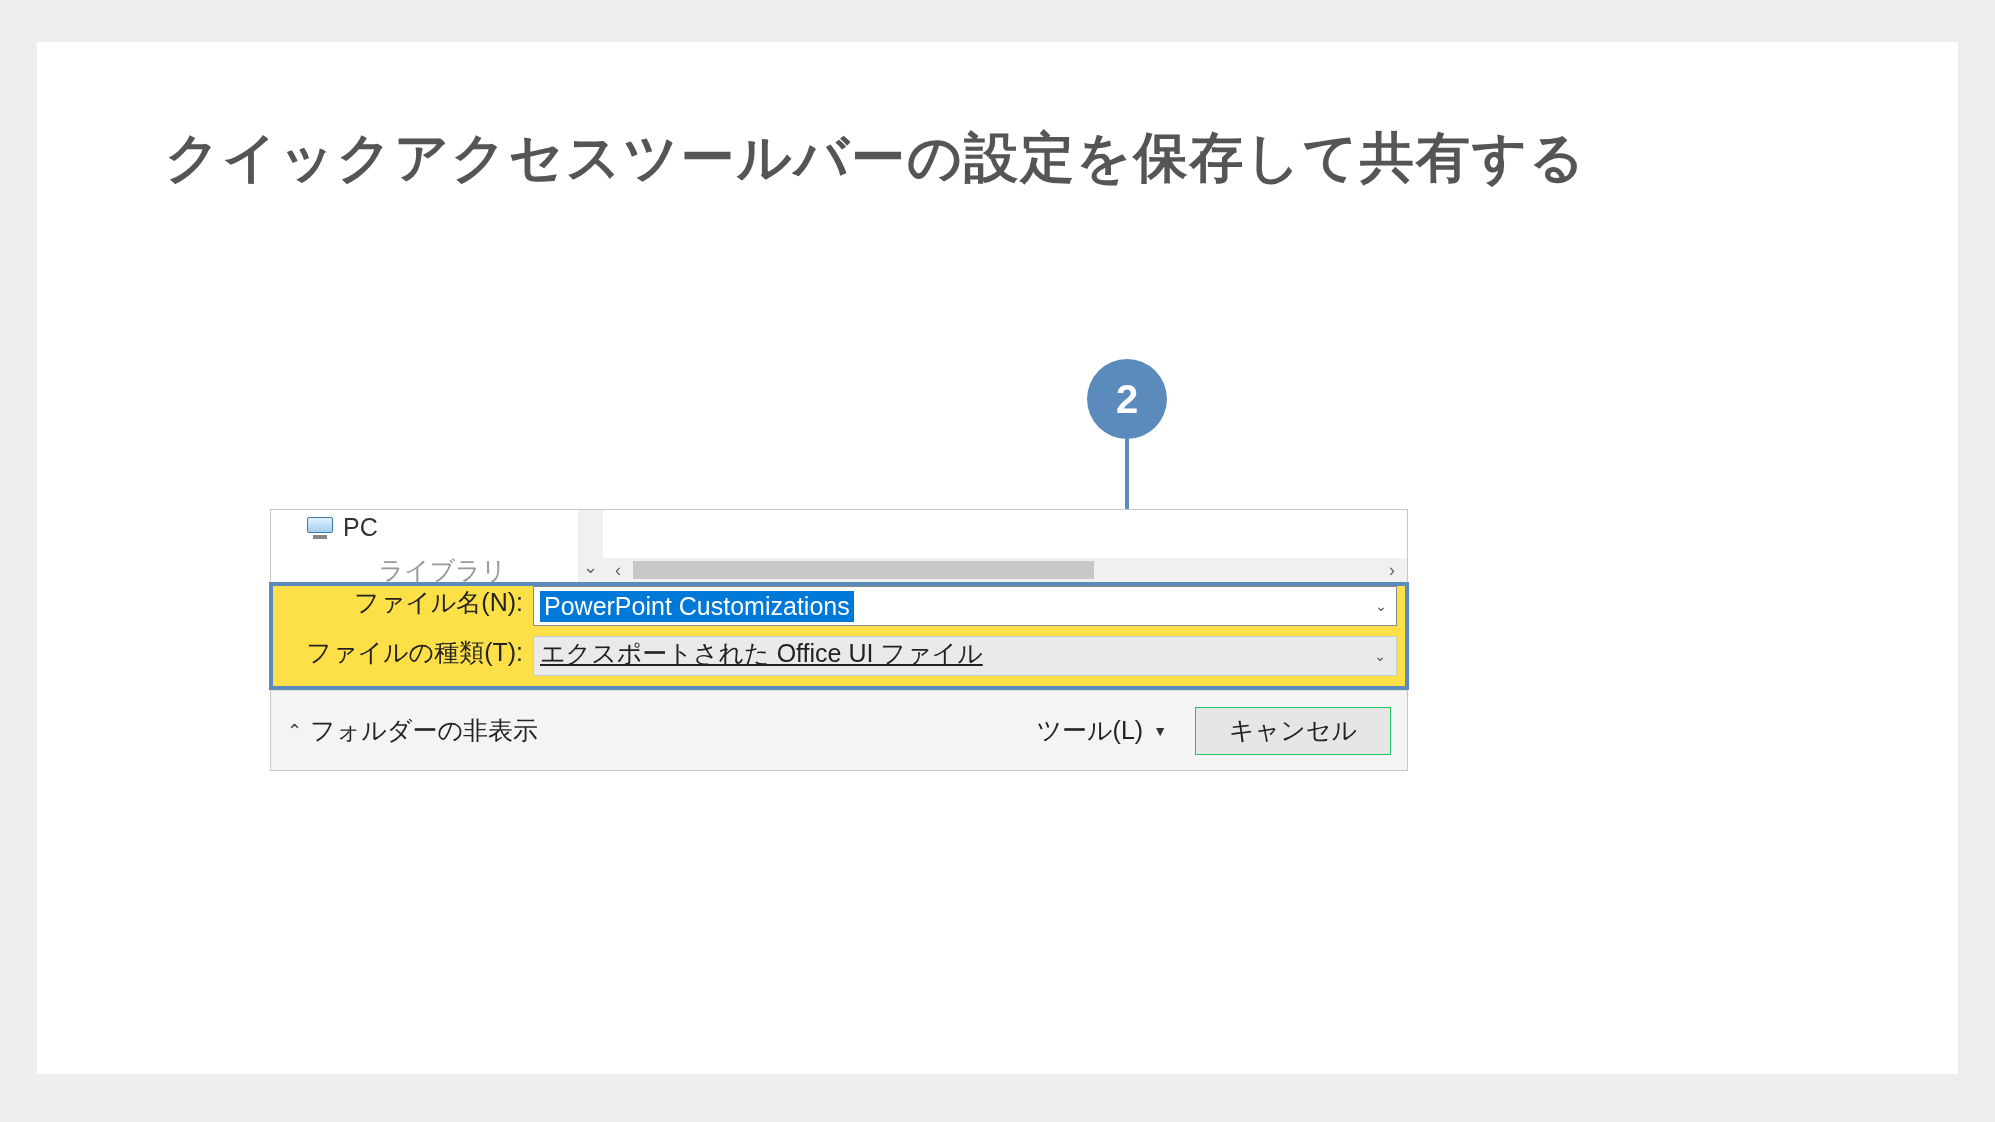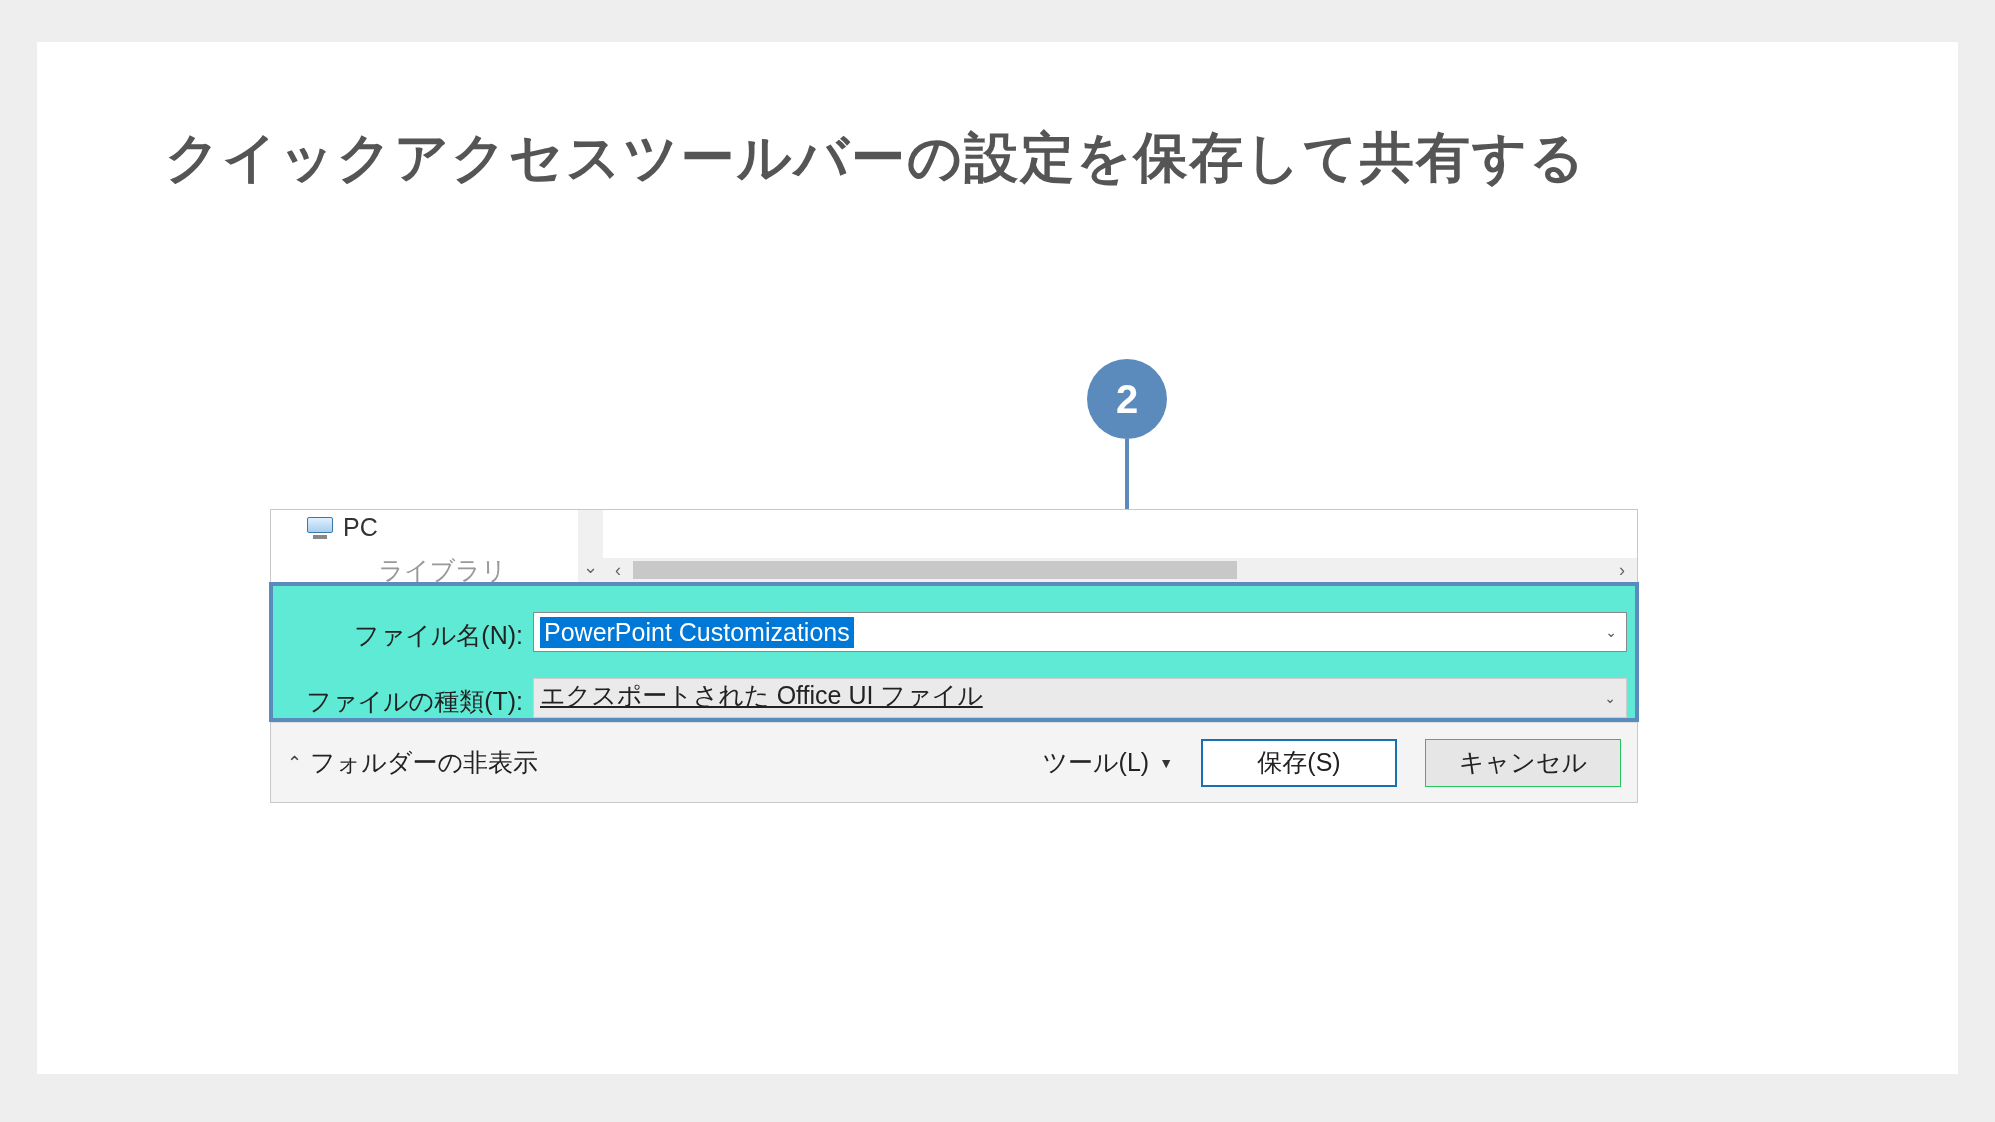--- a/index.html
+++ b/index.html
@@ -60,22 +60,22 @@
       top: 558px;
       width: 14px;
       height: 14px;
       background: #5b8bbd;
       border-radius: 50%;
     }
     .dialog {
       position: absolute;
       left: 233px;
       top: 467px;
-      width: 1368px;
-      background: #5eead4;
+      width: 1138px;
+      background: #fde047;
       border: 1px solid #c8c8c8;
     }
     
     .strip {
       display: flex;
       height: 72px;
     }
     .tree-pane {
       width: 307px;
       height: 72px;
@@ -171,24 +171,23 @@
       height: 18px;
       background: #c8c8c8;
     }
     
     .highlight-box {
       border: 4px solid #5b8bbd;
       margin: 0 -2px;
     }
     .form-row {
       display: flex;
-      align-items: flex-end;
+      align-items: flex-start;
       height: 50px;
       padding: 0 8px;
-      margin-top: 16px;
     }
     .form-label {
       width: 252px;
       text-align: right;
       font-size: 25px;
       color: #222222;
       padding-right: 10px;
     }
     .form-field {
       flex: 1;
@@ -340,19 +339,18 @@
     <div class="footer">
       <div class="hide-folders">
         <span class="hide-caret">⌃</span>
         <span>フォルダーの非表示</span>
       </div>
       <div class="footer-spacer"></div>
       <div class="tools">
         <span>ツール(L)</span>
         <span class="tools-caret">▼</span>
       </div>
-      <button class="btn btn-primary">保存(S)</button>
       <button class="btn">キャンセル</button>
     </div>
 
   </div>
 
 </div>
 
 </body></html>

